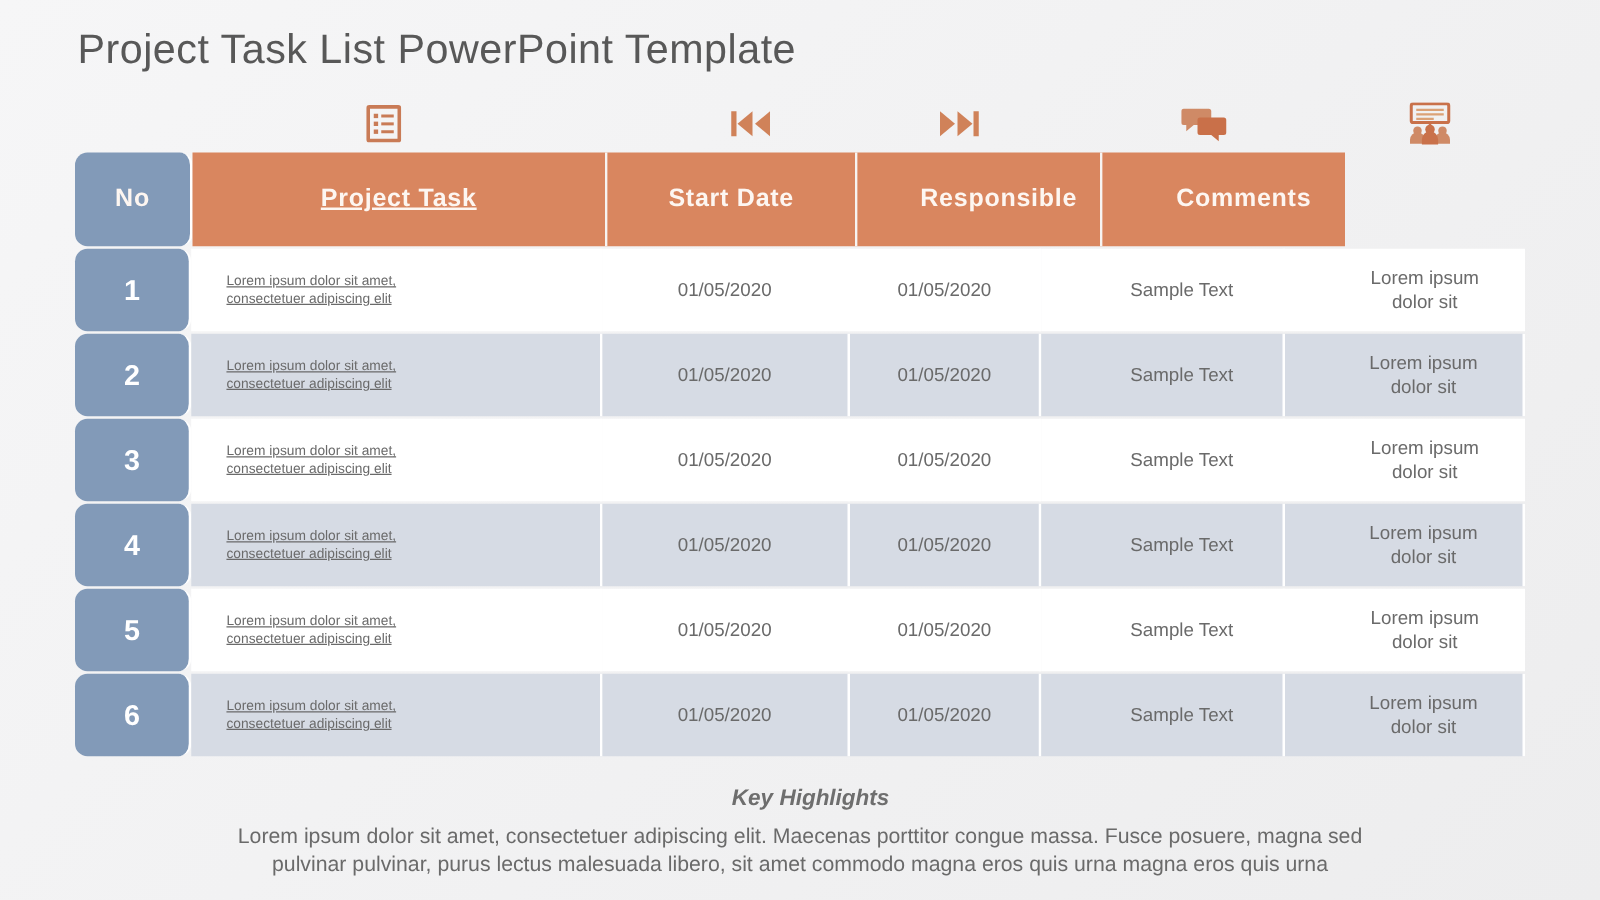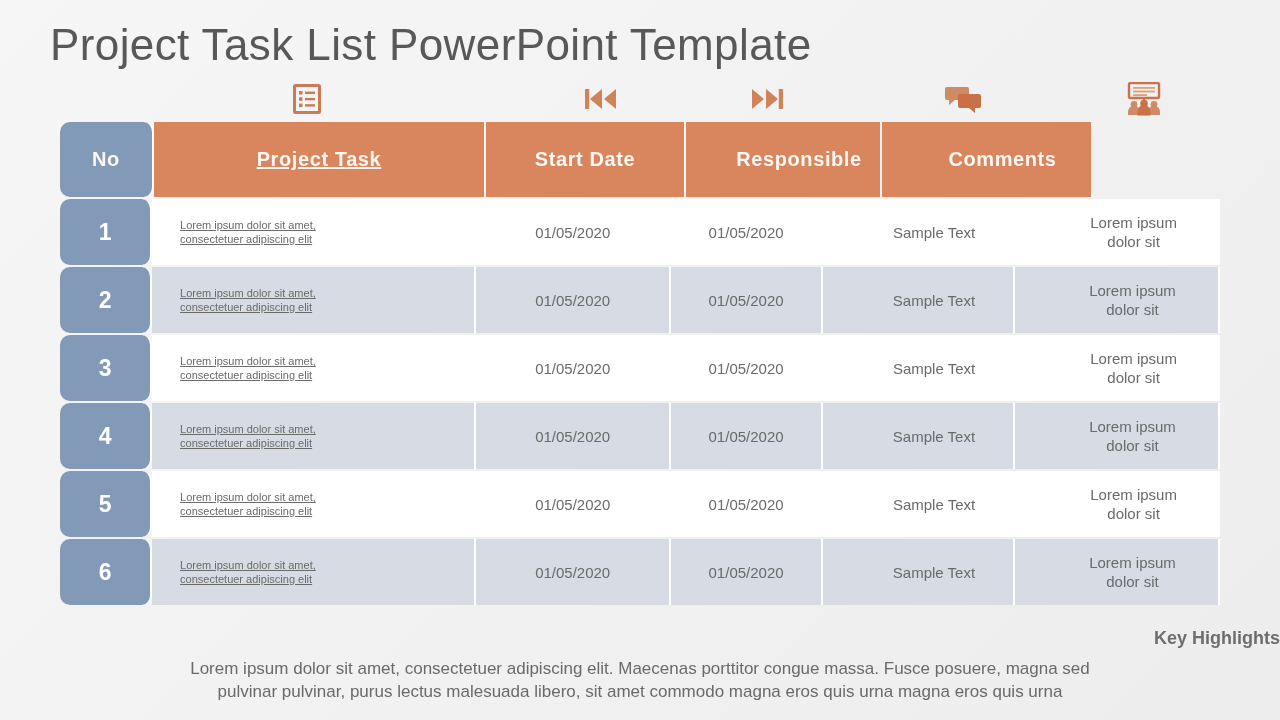--- a/index.html
+++ b/index.html
@@ -16,23 +16,23 @@
   }
   .slide {
     position: absolute;
     inset: 0;
     background: linear-gradient(135deg, #f6f6f7 0%, #f2f2f3 45%, #ededee 100%);
   }
 
   
   .title {
     position: absolute;
-    left: 50px;
+    left: 62px;
     top: 20px;
-    font-size: 44px;
+    font-size: 33px;
     font-weight: 400;
     letter-spacing: 0.4px;
     color: #585858;
     white-space: nowrap;
   }
 
   
   .icon-row {
     position: absolute;
     left: 60px;
@@ -68,21 +68,21 @@
     justify-content: center;
     text-align: center;
     padding: 4px 8px;
   }
   
   .c-no   { width: 94px; border-radius: 10px; }
   .c-task { width: 332px; text-decoration: underline; }
   .c-sd   { width: 200px; }
   .c-ed   { width: 155px; }
   .c-resp { width: 196px; padding-left: 40px; }
-  .c-com  { width: 209px; padding-left: 40px; }
+  .c-com  { width: 194px; padding-left: 40px; }
 
   
   .header-row { height: 75px; }
   .header-row .cell {
     color: #fdf6f1;
     font-size: 20px;
     font-weight: bold;
     letter-spacing: 0.6px;
     background: #d9865f;
     border-right: 2px solid #f7f4f2;
@@ -123,24 +123,25 @@
   .wrap-2 {
     line-height: 1.28;
   }
 
   
   .kh-title {
     position: absolute;
     left: 17px;
     right: 0;
     top: 628px;
-    text-align: right;
+    text-align: center;
     font-size: 18px;
     font-weight: bold;
     color: #6e6e6e;
+    font-style: italic;
   }
   .kh-body {
     position: absolute;
     left: 62px;
     width: 1156px;
     top: 657px;
     text-align: center;
     font-size: 17px;
     line-height: 1.38;
     color: #6a6a6a;

